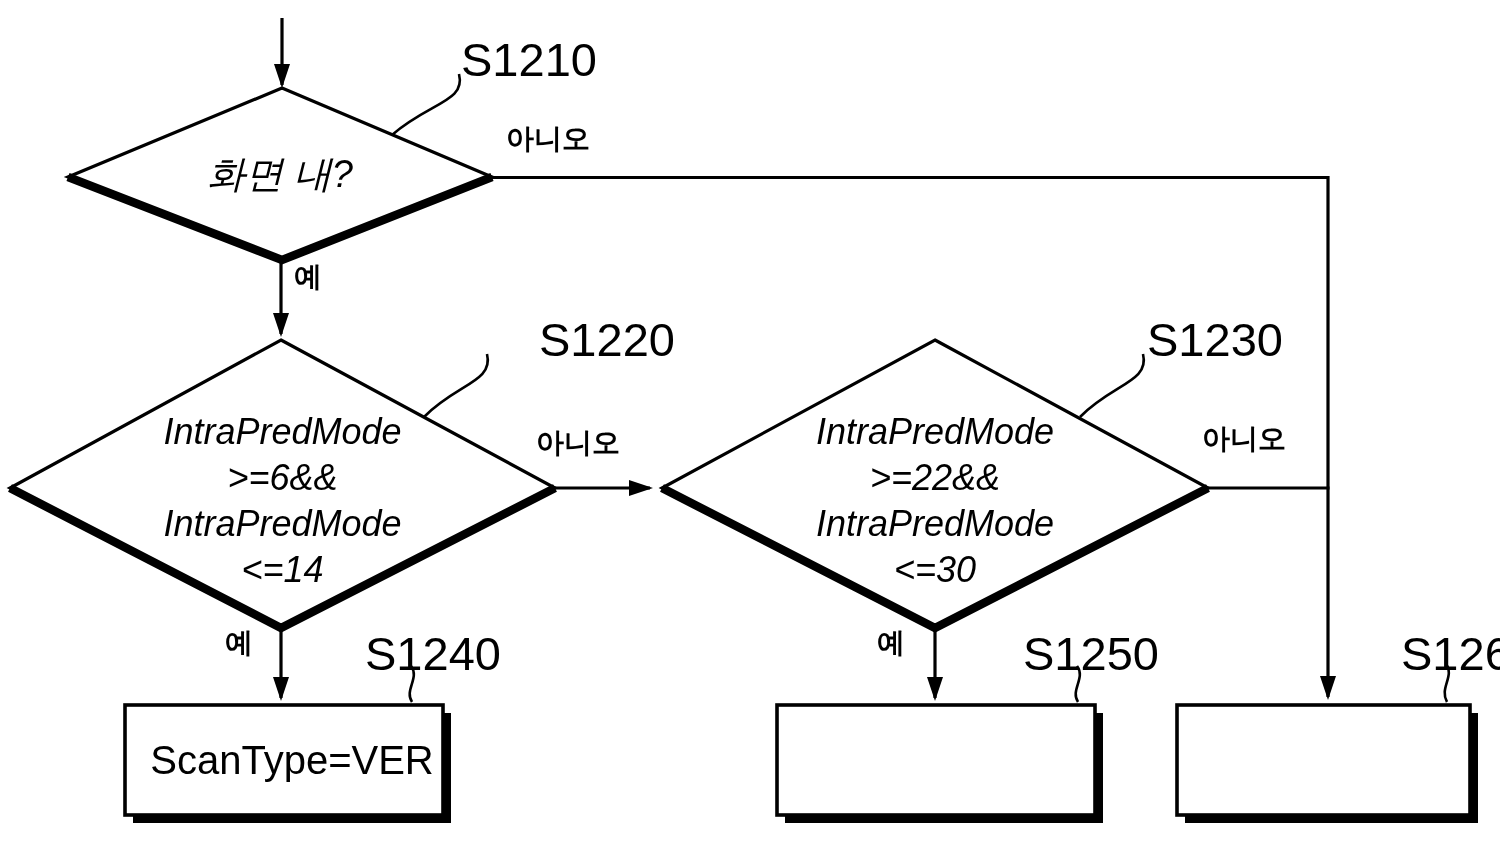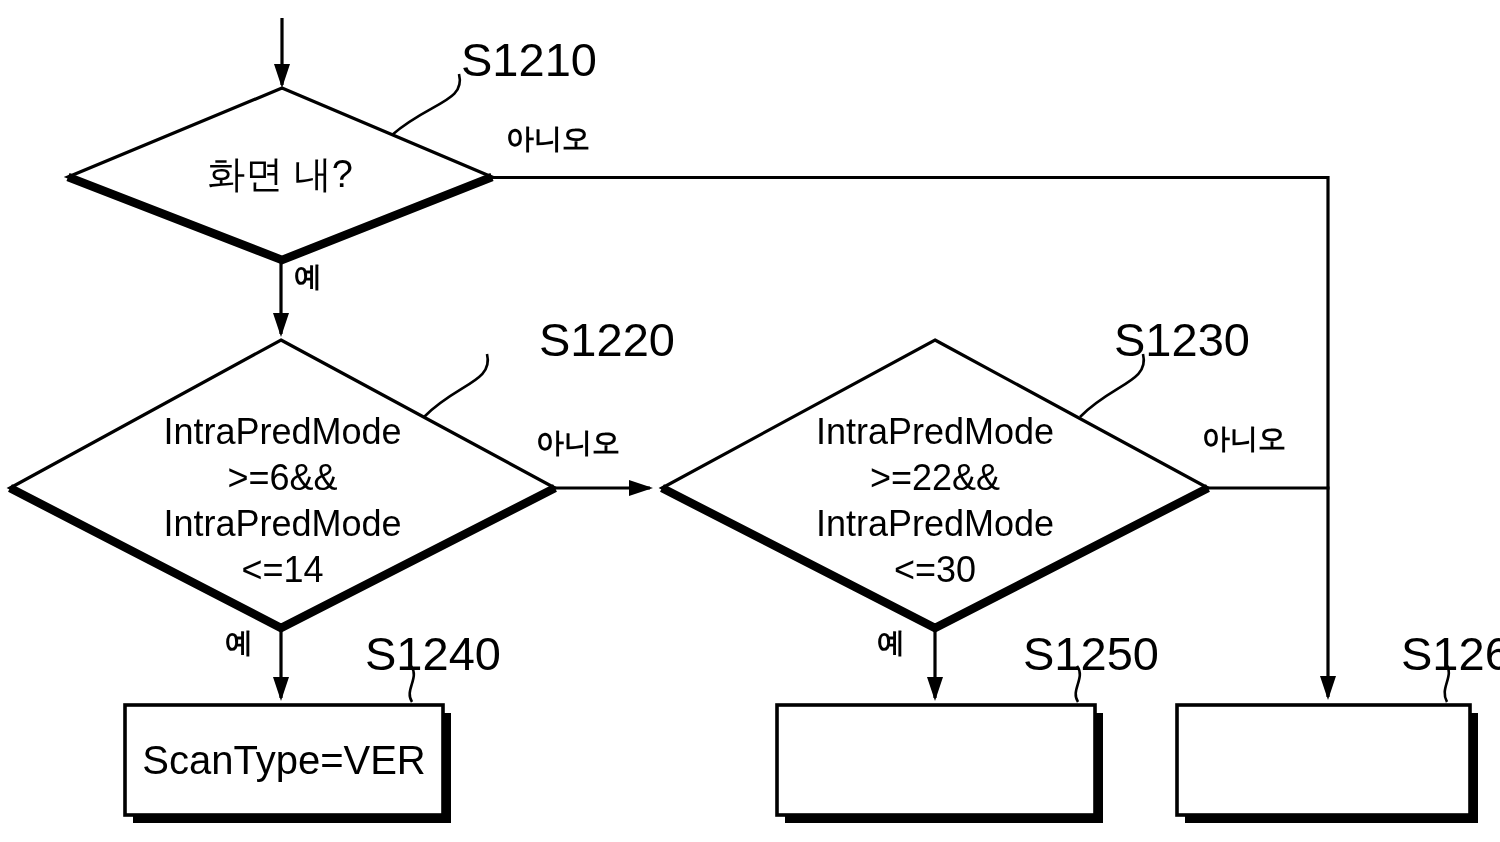--- a/index.html
+++ b/index.html
@@ -59,41 +59,42 @@
   }
   .step  { font-size: 47px; }
   .branch{ font-size: 28px; font-weight: bold; }
   .dtext {
     position: absolute;
     display: flex;
     flex-direction: column;
     align-items: center;
     justify-content: center;
     text-align: right;
+    font-style: italic;
   }
   #dt1 { left: 68px;  top: 88px;  width: 424px; height: 172px; font-size: 38px; }
   #dt2 { left: 10px;  top: 340px; width: 545px; height: 288px; font-size: 36px;
          line-height: 46px; padding-top: 34px; box-sizing: border-box; }
   #dt3 { left: 662px; top: 340px; width: 546px; height: 288px; font-size: 36px;
          line-height: 46px; padding-top: 34px; box-sizing: border-box; }
   .btext {
     position: absolute;
     display: flex;
     align-items: center;
     justify-content: center;
     top: 705px;
     height: 110px;
     font-size: 40px;
   }
-  #bt1 { left: 125px;  width: 318px; }
+  #bt1 { left: 125px;  width: 318px; padding-left: 8px; }
   #bt2 { left: 777px;  width: 318px; }
   #bt3 { left: 1177px; width: 293px; font-size: 37px; }
   #st1210 { left: 461px;  top: 34px;  }
   #st1220 { left: 491px;  top: 314px; margin-left: 48px; }
-  #st1230 { left: 1114px; top: 314px; }
+  #st1230 { left: 1147px; top: 314px; }
   #st1240 { left: 365px;  top: 628px; }
   #st1250 { left: 1023px; top: 628px; }
   #st1260 { left: 1401px; top: 628px; }
   #no1  { left: 506px;  top: 124px; }
   #yes1 { left: 294px;  top: 262px; }
   #no2  { left: 536px;  top: 428px; }
   #yes2 { left: 225px;  top: 628px; }
   #no3  { left: 1202px; top: 424px; }
   #yes3 { left: 877px;  top: 628px; }
 </style>

